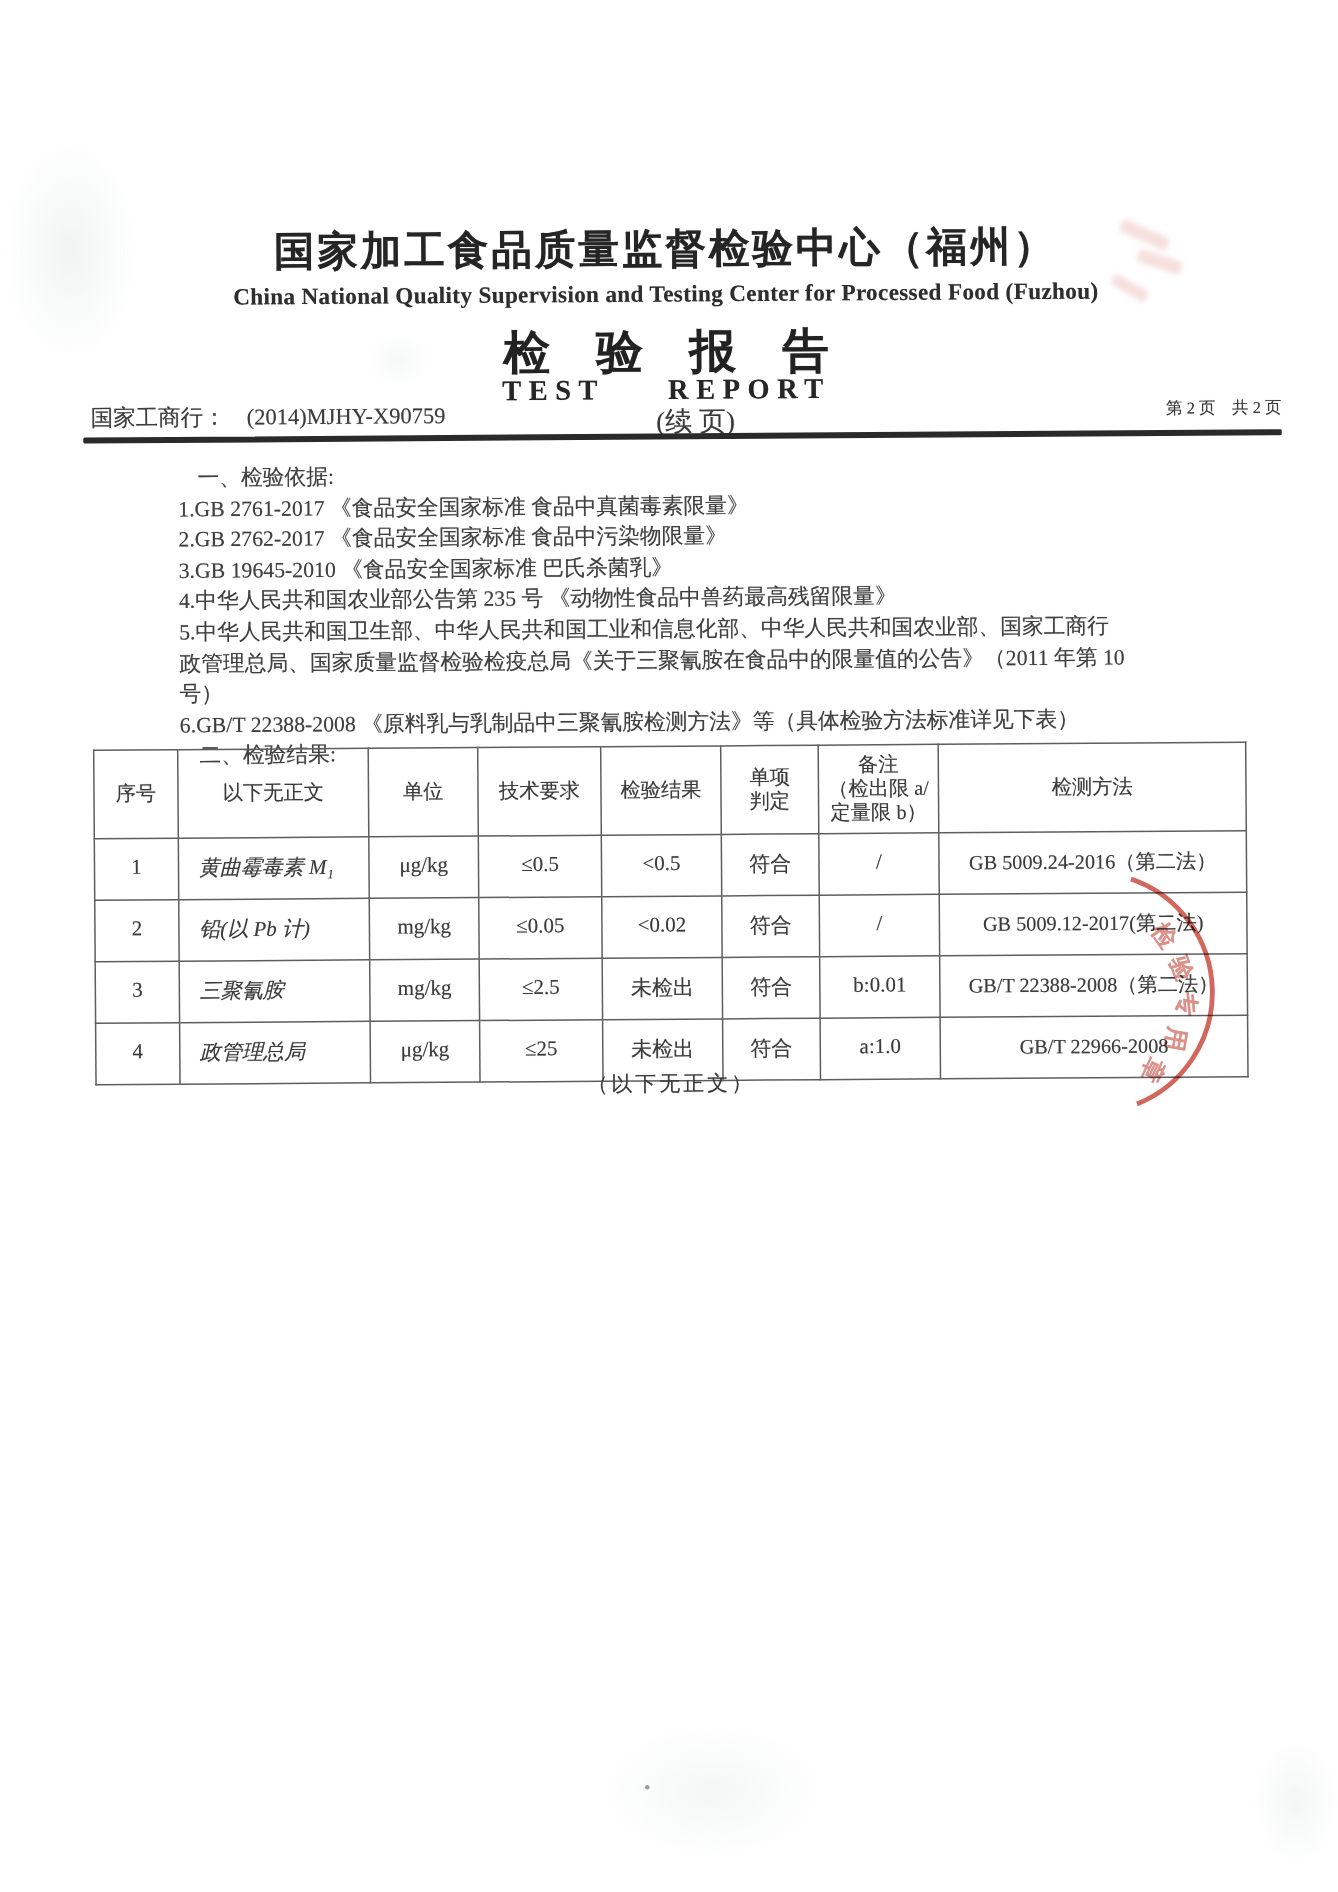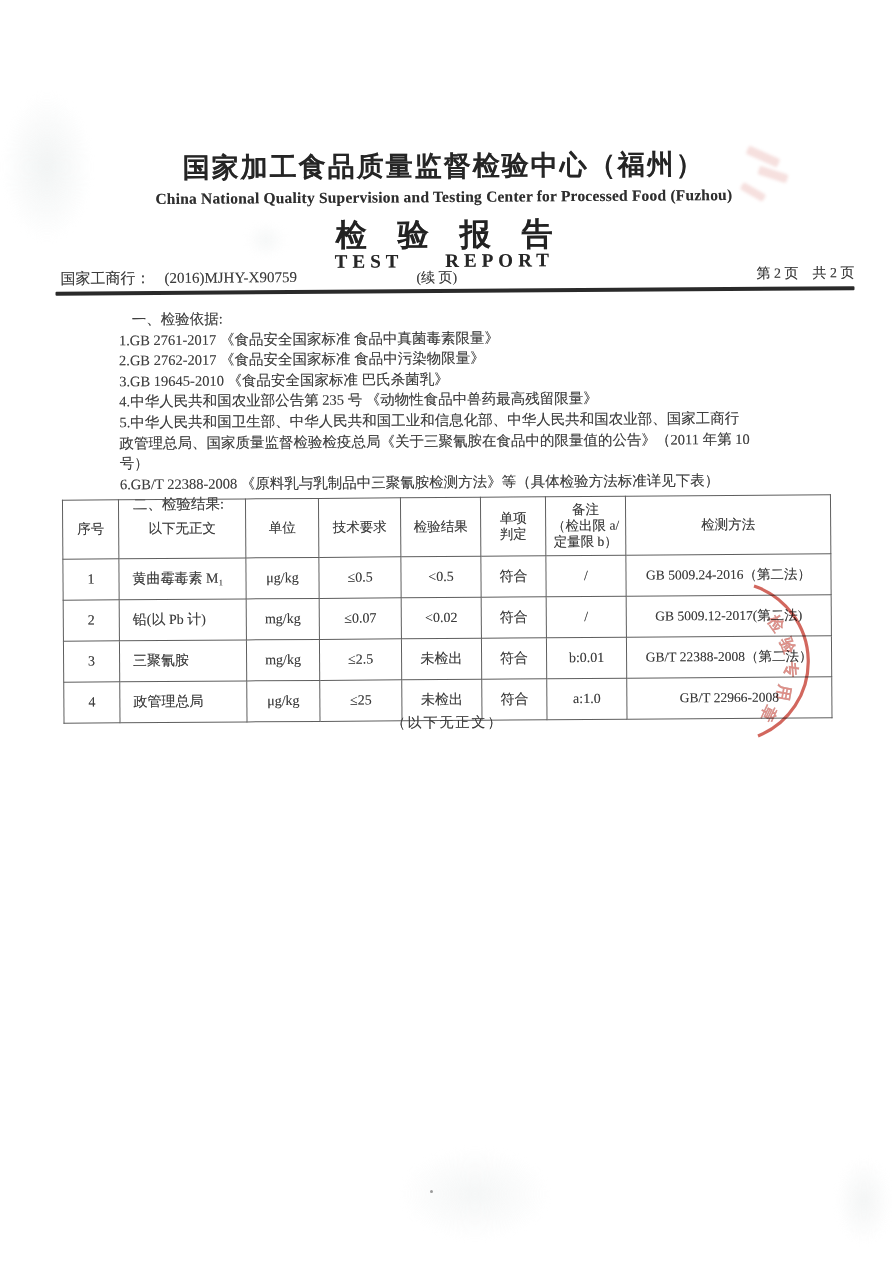--- a/index.html
+++ b/index.html
@@ -13,36 +13,36 @@
   .center{left:0;width:100%;text-align:center;}
 
   .title-cn{top:148px;font-size:27px;font-weight:bold;letter-spacing:2px;color:#252525;}
   .title-en{top:188px;font-size:15.5px;font-weight:bold;color:#2e2e2e;letter-spacing:.2px;}
   .report-cn{top:214px;font-size:31px;font-weight:bold;color:#222;}
   .report-en{top:250px;display:flex;justify-content:center;gap:42px;font-size:19px;
              font-weight:bold;letter-spacing:5px;color:#262626;}
 
   .meta-left{top:267px;left:62px;font-size:15px;color:#3d3d3d;}
   .meta-left .val{margin-left:14px;}
-  .meta-center{top:269px;left:418px;font-size:14px;}
-  .meta-right{top:267px;right:36px;font-size:14px;}
+  .meta-center{top:269px;left:439px;font-size:18px;}
+  .meta-right{top:267px;right:36px;font-size:11px;}
 
   .rule{top:289px;left:57px;width:799px;height:4px;background:#2a2a2a;border-radius:1px;}
 
   .basis{top:307px;left:120px;width:690px;font-size:14.5px;line-height:20.6px;color:#404040;}
   .basis .heading{padding-left:13px;}
   .basis-item{white-space:pre-line;}
 
   table.results{position:absolute;top:497px;left:62px;width:768px;border-collapse:collapse;
     table-layout:fixed;font-size:14px;color:#3c3c3c;}
   table.results th,table.results td{border:1px solid #5e5e5e;text-align:center;
     vertical-align:middle;padding:2px 3px;font-weight:normal;}
   table.results thead th{height:54px;white-space:pre-line;line-height:16px;font-size:13.5px;}
   table.results tbody td{height:36px;}
-  table.results tbody td.c1{text-align:left;padding-left:13px;}
+  table.results tbody td.c1{text-align:left;padding-left:13px;font-style:italic;}
   table.results tbody td.c7{font-size:13.5px;}
 
   .end-note{top:714px;left:62px;width:768px;text-align:center;font-size:14px;letter-spacing:2px;}
 
   .stamp-svg{position:absolute;left:688px;top:552px;width:170px;height:210px;z-index:6;
     mix-blend-mode:multiply;}
   .stamp-arc{fill:none;stroke:#c8453a;stroke-width:3.2;opacity:.82;}
   .stamp-char{fill:#c8453a;opacity:.6;font-size:16px;font-weight:bold;
     font-family:"Liberation Serif",serif;}
 
@@ -69,21 +69,21 @@
   <div class="abs center title-en">China National Quality Supervision and Testing Center for Processed Food (Fuzhou)</div>
 
   <div class="abs center report-cn">检　验　报　告</div>
 
   <div class="abs report-en" style="left:0;width:100%;">
     <span>TEST</span>
     <span>REPORT</span>
   </div>
 
   <div class="abs meta-left">
-    <span>国家工商行：</span><span class="val">(2016)MJHY-X90759</span>
+    <span>国家工商行：</span><span class="val">(2014)MJHY-X90759</span>
   </div>
 
   <div class="abs meta-center">(续 页)</div>
 
   <div class="abs meta-right">第 2 页　共 2 页</div>
 
   <div class="abs rule"></div>
 
   <div class="abs basis">
     <div class="heading">一、检验依据:</div>
@@ -134,21 +134,21 @@
           <td class="c3">≤0.5</td>
           <td class="c4">&lt;0.5</td>
           <td class="c5">符合</td>
           <td class="c6">/</td>
           <td class="c7">GB 5009.24-2016（第二法）</td>
         </tr>
         <tr>
           <td class="c0">2</td>
           <td class="c1">铅(以 Pb 计)</td>
           <td class="c2">mg/kg</td>
-          <td class="c3">≤0.07</td>
+          <td class="c3">≤0.05</td>
           <td class="c4">&lt;0.02</td>
           <td class="c5">符合</td>
           <td class="c6">/</td>
           <td class="c7">GB 5009.12-2017(第二法)</td>
         </tr>
         <tr>
           <td class="c0">3</td>
           <td class="c1">三聚氰胺</td>
           <td class="c2">mg/kg</td>
           <td class="c3">≤2.5</td>

